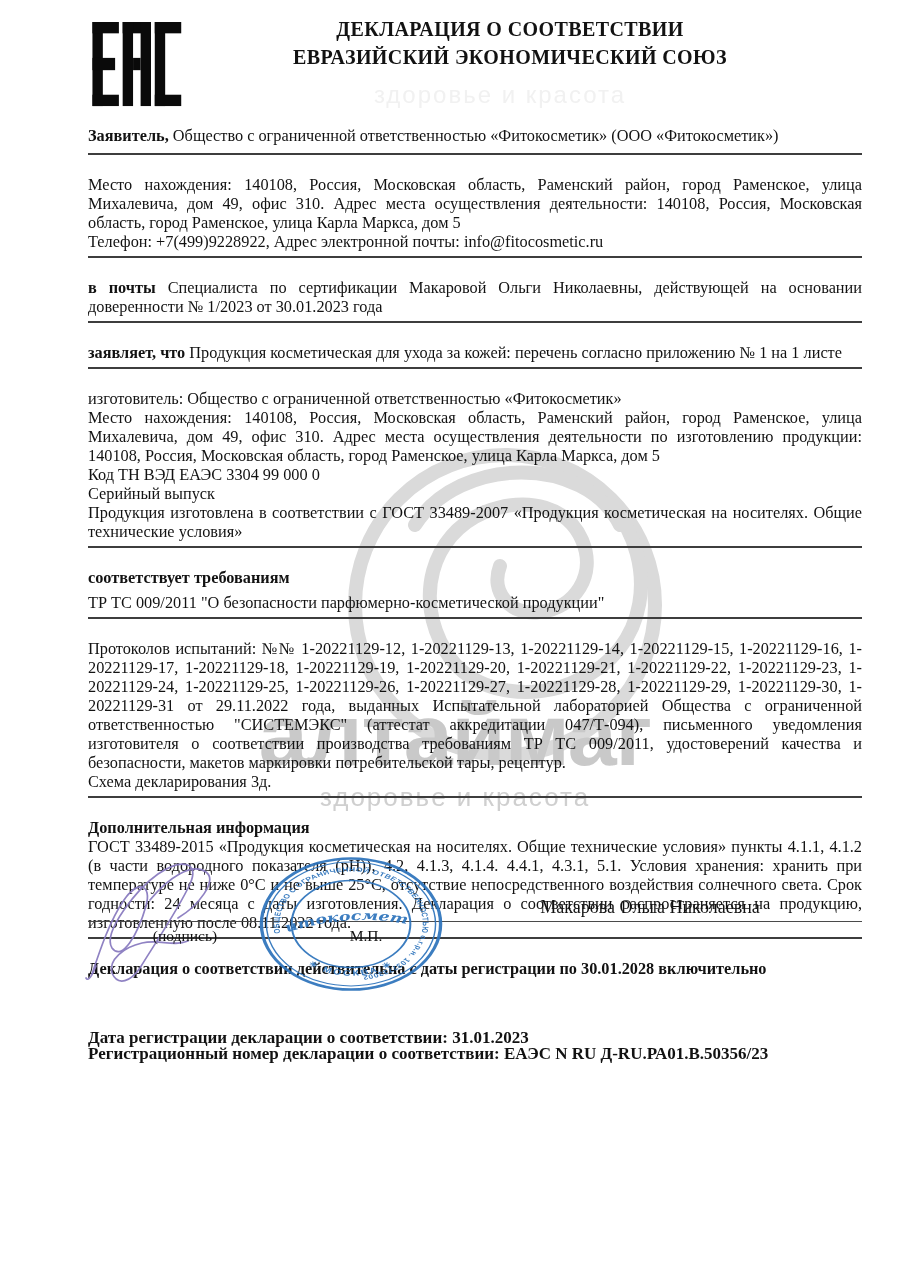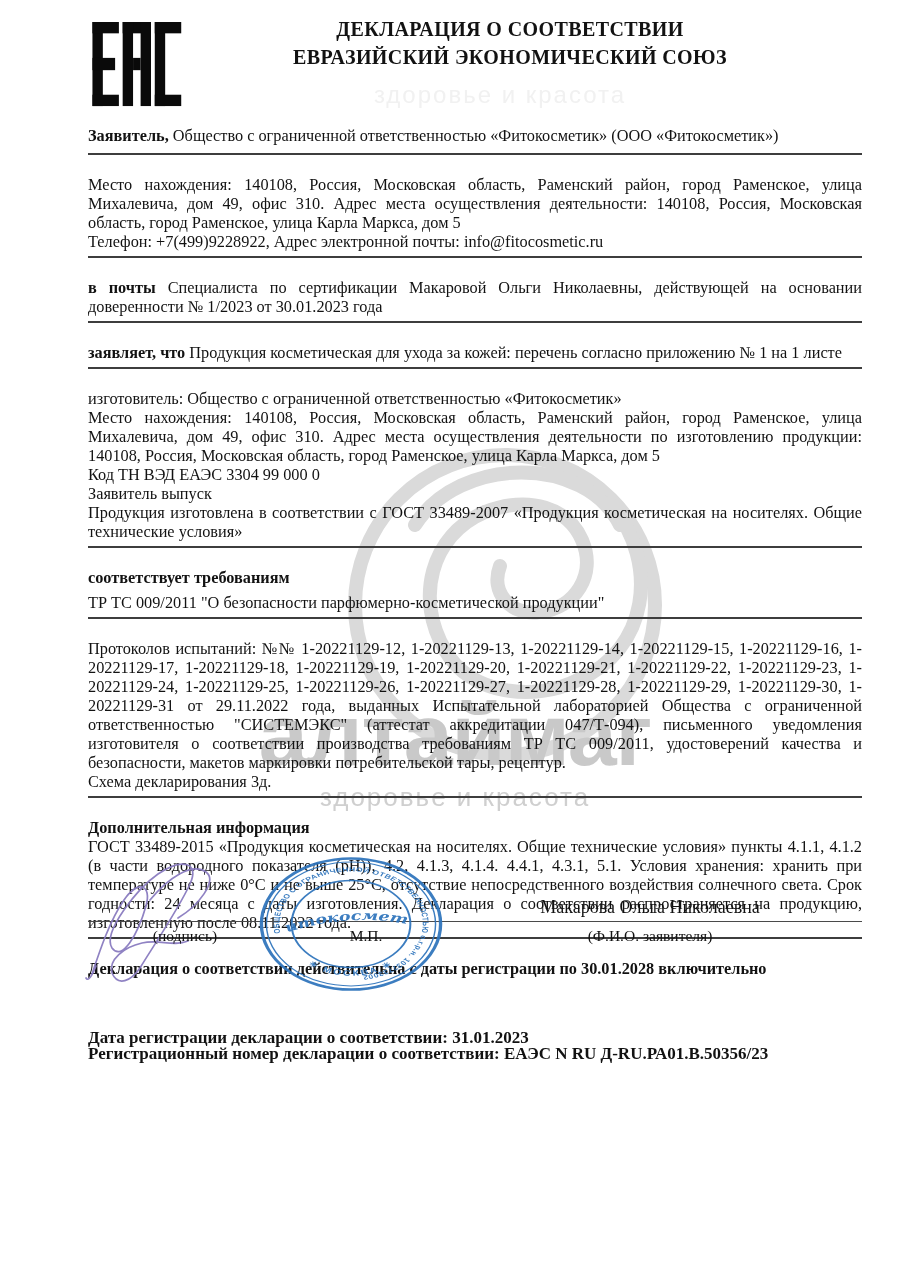--- a/index.html
+++ b/index.html
@@ -97,21 +97,21 @@
     <div class="row">
       <p><span class="lbl">заявляет, что</span>
         <span>Продукция косметическая для ухода за кожей: перечень согласно приложению № 1 на 1 листе</span></p>
     </div>
 
     <div class="rule"></div>
     <div class="row">
       <p class="nj">изготовитель: Общество с ограниченной ответственностью «Фитокосметик»</p>
       <p>Место нахождения: 140108, Россия, Московская область, Раменский район, город Раменское, улица Михалевича, дом 49, офис 310. Адрес места осуществления деятельности по изготовлению продукции: 140108, Россия, Московская область, город Раменское, улица Карла Маркса, дом 5</p>
       <p class="nj">Код ТН ВЭД ЕАЭС 3304 99 000 0</p>
-      <p class="nj">Заявитель выпуск</p>
+      <p class="nj">Серийный выпуск</p>
       <p>Продукция изготовлена в соответствии с ГОСТ 33489-2007 «Продукция косметическая на носителях. Общие технические условия»</p>
     </div>
 
     <div class="rule"></div>
     <div class="row">
       <p class="nj lbl">соответствует требованиям</p>
       <div class="gap"></div>
       <p class="nj">ТР ТС 009/2011 "О безопасности парфюмерно-косметической продукции"</p>
     </div>
 
@@ -162,21 +162,20 @@
         </text>
         <text font-family="DejaVu Serif, serif" font-size="15.5" font-weight="bold" font-style="italic" fill="#2e74bc" text-anchor="middle">
           <textPath href="#centerPath" startOffset="50%">"Фитокосметик"</textPath>
         </text>
       </g>
     </svg>
 
     <div class="cap podpis">(подпись)</div>
     <div class="cap mp">М.П.</div>
     <div class="cap fio-name">Макарова Ольга Николаевна</div>
-    <div class="cap fio-cap">(Ф.И.О. заявителя)</div>
 
     <div class="reg-line reg-num">
       <span>Регистрационный номер декларации о соответствии:</span>
       <span>ЕАЭС N RU Д-RU.РА01.В.50356/23</span>
     </div>
     <div class="reg-line reg-date">
       <span>Дата регистрации декларации о соответствии:</span>
       <span>31.01.2023</span>
     </div>
   </div>

